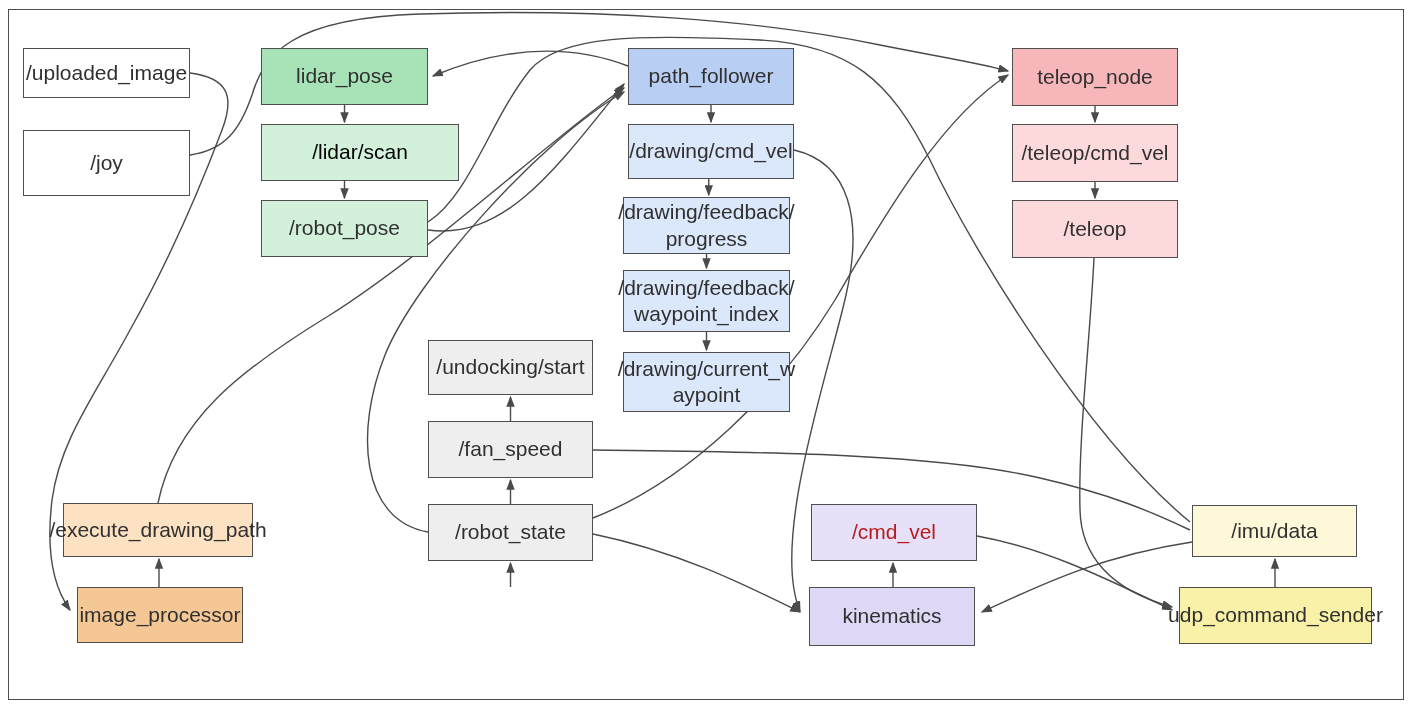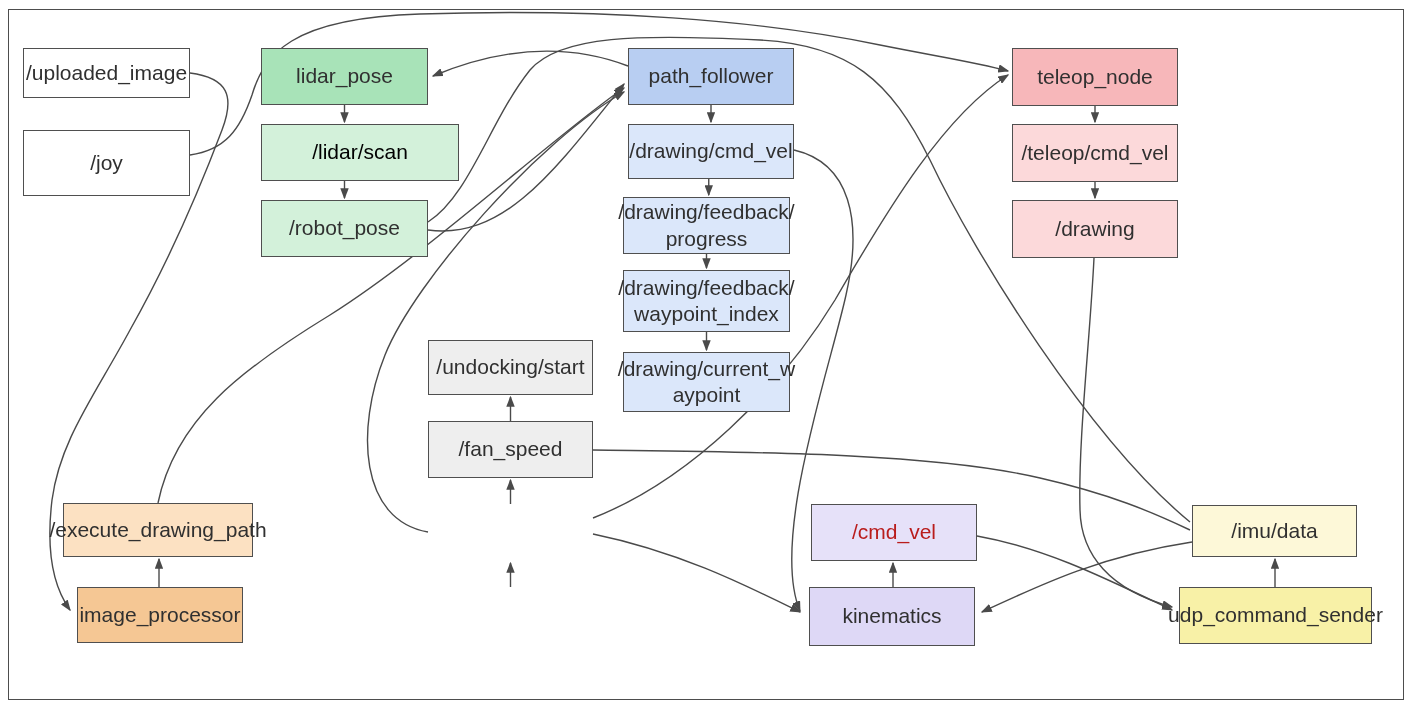--- a/index.html
+++ b/index.html
@@ -78,23 +78,24 @@
       <div class="node" style="left: 628px; top: 48px; width: 166px; height: 57px; background: rgb(184, 206, 242); color: rgb(48, 48, 48);"><span>path_follower</span></div>
       <div class="node" style="left: 628px; top: 124px; width: 166px; height: 55px; background: rgb(219, 231, 250); color: rgb(48, 48, 48);"><span>/drawing/cmd_vel</span></div>
       <div class="node" style="left: 623px; top: 197px; width: 167px; height: 57px; background: rgb(219, 231, 250); color: rgb(48, 48, 48);"><span>/drawing/feedback/
 progress</span></div>
       <div class="node" style="left: 623px; top: 270px; width: 167px; height: 62px; background: rgb(219, 231, 250); color: rgb(48, 48, 48);"><span>/drawing/feedback/
 waypoint_index</span></div>
       <div class="node" style="left: 623px; top: 352px; width: 167px; height: 60px; background: rgb(219, 231, 250); color: rgb(48, 48, 48);"><span>/drawing/current_w
 aypoint</span></div>
       <div class="node" style="left: 1012px; top: 48px; width: 166px; height: 58px; background: rgb(247, 183, 186); color: rgb(48, 48, 48);"><span>teleop_node</span></div>
       <div class="node" style="left: 1012px; top: 124px; width: 166px; height: 58px; background: rgb(252, 217, 218); color: rgb(48, 48, 48);"><span>/teleop/cmd_vel</span></div>
-      <div class="node" style="left: 1012px; top: 200px; width: 166px; height: 58px; background: rgb(252, 217, 218); color: rgb(48, 48, 48);"><span>/drawing</span></div>
+      <div class="node" style="left: 1012px; top: 200px; width: 166px; height: 58px; background: rgb(252, 217, 218); color: rgb(48, 48, 48);"><span>/teleop</span></div>
       <div class="node" style="left: 428px; top: 340px; width: 165px; height: 55px; background: rgb(238, 238, 238); color: rgb(48, 48, 48);"><span>/undocking/start</span></div>
       <div class="node" style="left: 428px; top: 421px; width: 165px; height: 57px; background: rgb(238, 238, 238); color: rgb(48, 48, 48);"><span>/fan_speed</span></div>
+      <div class="node" style="left: 428px; top: 504px; width: 165px; height: 57px; background: rgb(238, 238, 238); color: rgb(48, 48, 48);"><span>/robot_state</span></div>
       <div class="node" style="left: 63px; top: 503px; width: 190px; height: 54px; background: rgb(252, 225, 194); color: rgb(48, 48, 48);"><span>/execute_drawing_path</span></div>
       <div class="node" style="left: 77px; top: 587px; width: 166px; height: 56px; background: rgb(245, 199, 148); color: rgb(48, 48, 48); align-items: center;"><span>image_processor</span></div>
       <div class="node" style="left: 811px; top: 504px; width: 166px; height: 57px; background: rgb(230, 225, 249); color: #b91c1c;"><span>/cmd_vel</span></div>
       <div class="node" style="left: 809px; top: 587px; width: 166px; height: 59px; background: rgb(222, 216, 246); color: rgb(48, 48, 48);"><span>kinematics</span></div>
       <div class="node" style="left: 1192px; top: 505px; width: 165px; height: 52px; background: rgb(253, 248, 216); color: rgb(48, 48, 48);"><span>/imu/data</span></div>
       <div class="node" style="left: 1179px; top: 587px; width: 193px; height: 57px; background: rgb(248, 241, 167); color: rgb(48, 48, 48);"><span>udp_command_sender</span></div>
     </div>
 </div>
 
 </body></html>

